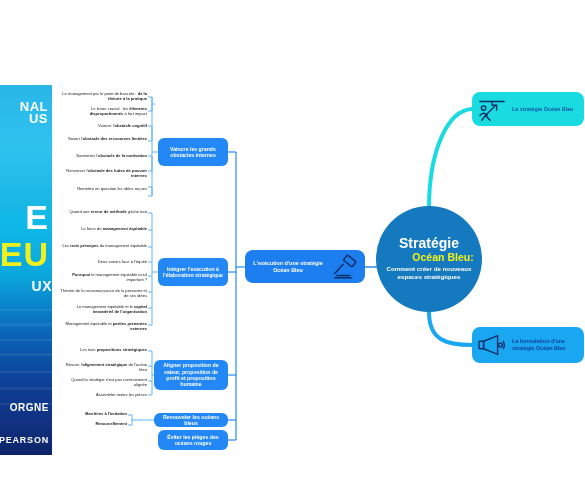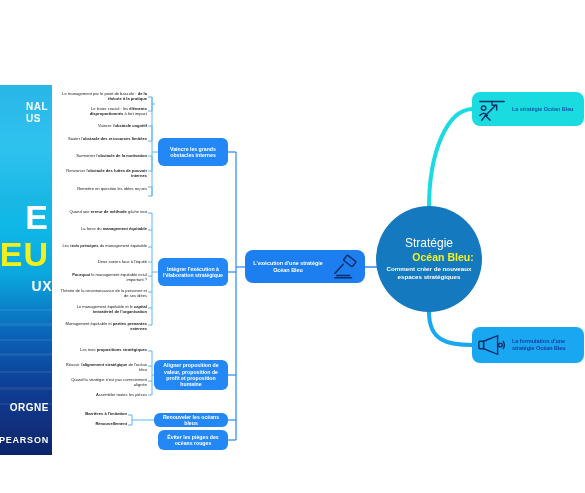--- a/index.html
+++ b/index.html
@@ -23,22 +23,22 @@
         #0d3f96 300px, #11307e 340px,
         #0c2468 370px);
     overflow:hidden;
   }
   #book .wave{
     position:absolute;left:0;right:0;
     background:rgba(255,255,255,.07);
   }
   #book .top-txt{
     position:absolute;right:4px;top:16px;
-    color:#fff;font-weight:bold;
-    font-size:10px;line-height:12px;letter-spacing:.5px;
+    text-align:right;color:#fff;font-weight:bold;
+    font-size:13px;line-height:12px;letter-spacing:.5px;
   }
   #book .big1{
     position:absolute;right:3px;top:115px;color:#ffffff;
     font-weight:bold;font-size:34px;line-height:34px;letter-spacing:1px;
   }
   #book .big2{
     position:absolute;right:3px;top:152px;color:#f2ef1e;
     font-weight:bold;font-size:34px;line-height:34px;letter-spacing:1px;padding-left:24px;
   }
   #book .sub{
@@ -97,21 +97,21 @@
 
   
   #center{
     position:absolute;left:376px;top:206px;width:106px;height:106px;
     border-radius:50%;
     background:#1479be;
     display:flex;flex-direction:column;
     align-items:center;justify-content:center;
     text-align:center;
   }
-  #center .t1{color:#ffffff;font-weight:normal;font-size:12px;line-height:13px;}
+  #center .t1{color:#ffffff;font-weight:bold;font-size:14px;line-height:13px;}
   #center .t2{color:#f6f316;font-weight:bold;font-size:10.5px;line-height:14px;margin-left:28px;}
   #center .t3{color:#ffffff;font-size:6.2px;line-height:8.2px;font-weight:bold;margin-top:1px;}
 
   
   .side{
     position:absolute;border-radius:8px;
     display:flex;align-items:center;
   }
   #side-top{left:472px;top:92px;width:112px;height:34px;background:#19dbe0;}
   #side-bot{left:472px;top:327px;width:112px;height:36px;background:#1aa7f2;}

